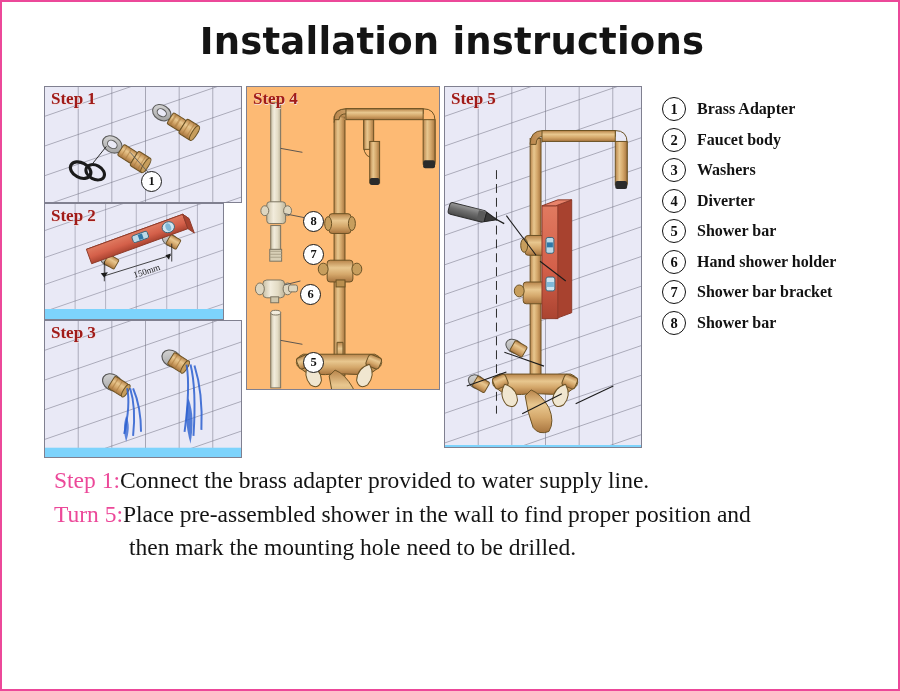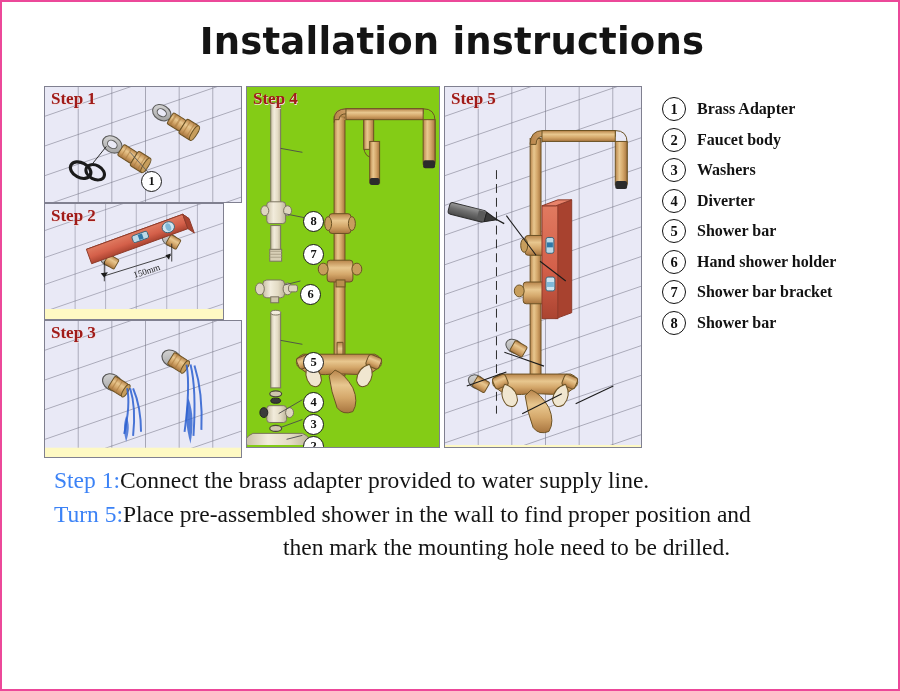--- a/index.html
+++ b/index.html
@@ -7,32 +7,32 @@
   #page{position:relative;width:900px;height:691px;box-sizing:border-box;border:2px solid #ec4899;background:#fff;}
 
   
   .title{
     position:absolute;left:0;top:18px;width:900px;text-align:center;
     font-family:"DejaVu Sans","Liberation Sans",sans-serif;
     font-size:37px;font-weight:600;color:#141414;letter-spacing:.2px;
   }
 
   
-  .panel{position:absolute;box-sizing:border-box;border:1px solid #808090;background:#fef9c3;overflow:hidden;}
+  .panel{position:absolute;box-sizing:border-box;border:1px solid #808090;background:#7dd3fc;overflow:hidden;}
   .panel .tilewall{position:absolute;inset:0;}
   .steplabel{
     position:absolute;left:6px;top:2px;z-index:40;
     font-family:"Liberation Serif",serif;font-weight:bold;font-size:17px;
     color:#a01b19;text-shadow:0.5px 0.5px 0 #f2dede;
   }
 
   #p1{left:42px;top:84px;width:198px;height:117px;}
   #p2{left:42px;top:201px;width:180px;height:117px;}
   #p3{left:42px;top:318px;width:198px;height:138px;}
-  #p4{left:244px;top:84px;width:194px;height:362px;background:#84cc16;}
+  #p4{left:244px;top:84px;width:194px;height:304px;background:#fdba74;}
   #p5{left:442px;top:84px;width:198px;height:362px;}
 
   .callout{
     position:absolute;z-index:35;width:19px;height:19px;border-radius:50%;
     border:1.4px solid #1a1a1a;background:#ffffff;color:#111;
     font-family:"Liberation Serif",serif;font-size:12.5px;font-weight:bold;
     display:flex;align-items:center;justify-content:center;line-height:1;
   }
 
   
@@ -44,22 +44,22 @@
     font-family:"Liberation Serif",serif;font-size:14.5px;font-weight:bold;color:#101010;line-height:1;
   }
   .legtxt{
     margin-left:11px;font-family:"Liberation Serif",serif;
     font-size:16px;font-weight:bold;color:#121212;white-space:nowrap;
   }
 
   
   #steps{position:absolute;left:52px;top:462px;width:830px;}
   .sline{font-family:"Liberation Serif",serif;font-size:23.5px;color:#141414;line-height:33.5px;white-space:nowrap;}
-  .sline .tag{color:#3b82f6;}
-  .sline.cont{padding-left:75px;text-align:center;}
+  .sline .tag{color:#ec4899;}
+  .sline.cont{padding-left:75px;}
 </style>
 </head>
 <body>
 
 <div id="page">
 
   <div class="title">Installation instructions</div>
 
   <svg width="0" height="0" style="position:absolute">
     <defs>

